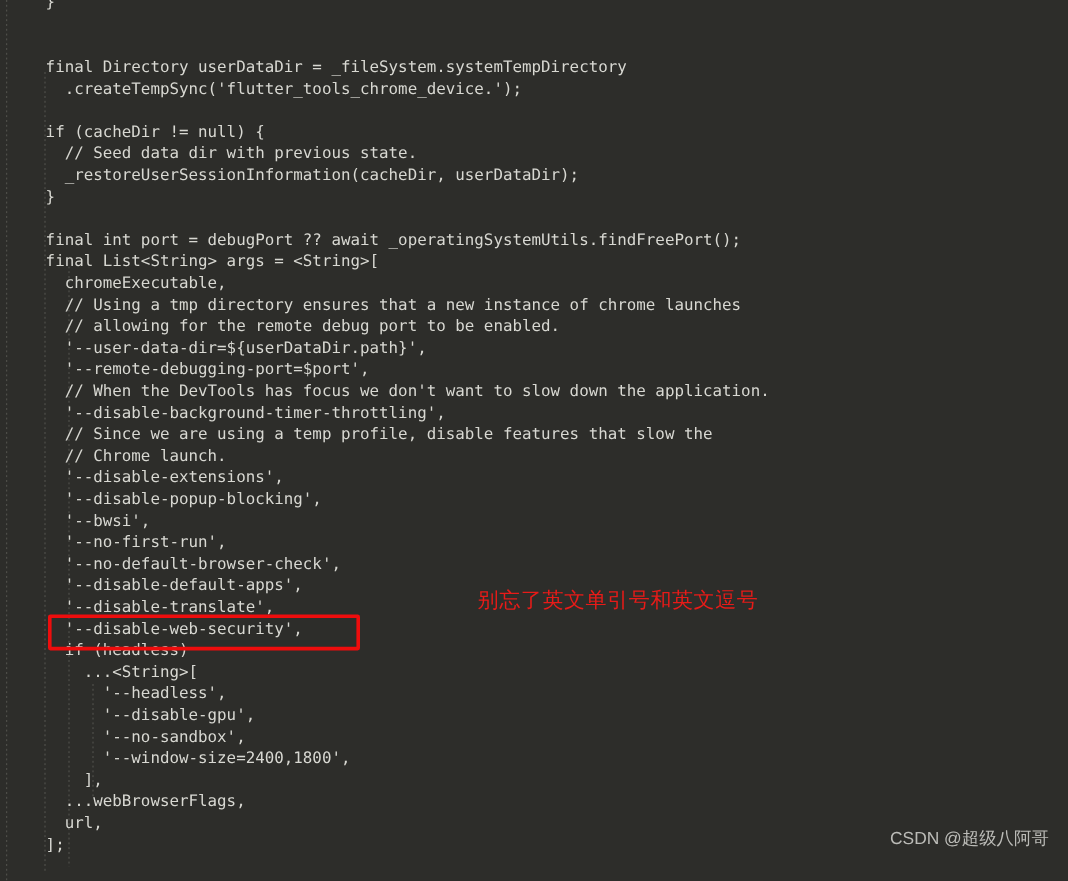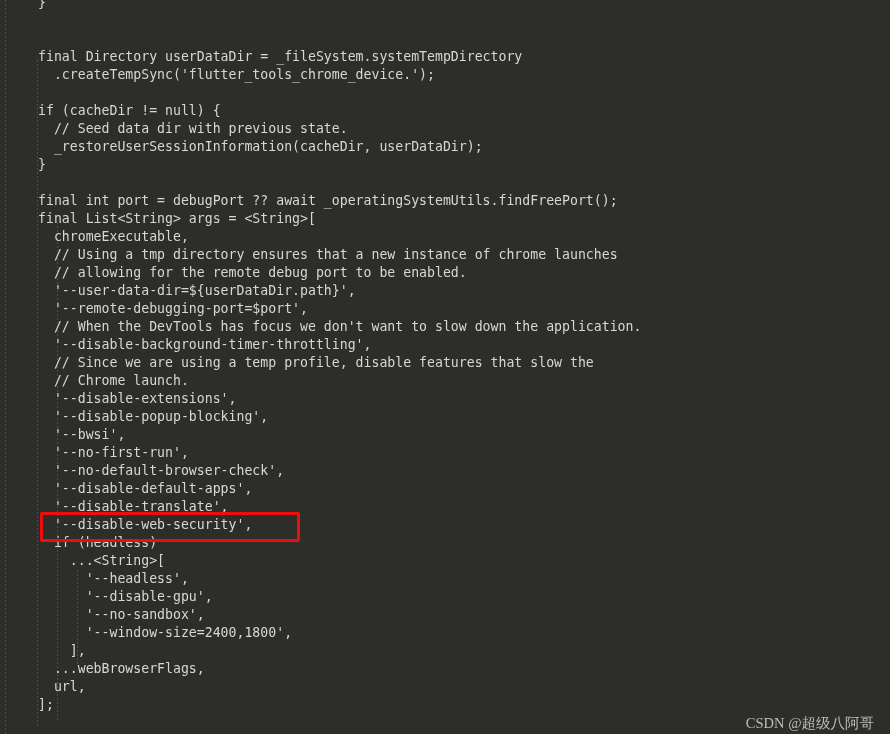--- a/index.html
+++ b/index.html
@@ -82,39 +82,40 @@
     font-size: 17.5px;
     line-height: 24px;
     white-space: nowrap;
     letter-spacing: 0.5px;
   }
 
   
   #watermark {
     position: absolute;
     right: 16px;
-    bottom: 2px;
+    bottom: 26px;
     color: #c8c8c4;
-    font-family: Liberation Serif, serif;
+    font-family: Liberation Sans, sans-serif;
     font-size: 14.5px;
     line-height: 18px;
     white-space: nowrap;
     opacity: 0.92;
   }
 </style>
 </head>
 <body>
 
 <div id="screenshot" style="background: rgb(45, 45, 42);">
 
   <div class="guide g0"></div>
   <div class="guide g1"></div>
   <div class="guide g2"></div>
   <div class="guide g3"></div>
 
   <div id="code" style="top: -6px; color: rgb(216, 216, 210);"><div class="ln">}</div><div class="ln"></div><div class="ln"></div><div class="ln">final Directory userDataDir = _fileSystem.systemTempDirectory</div><div class="ln">  .createTempSync('flutter_tools_chrome_device.');</div><div class="ln"></div><div class="ln">if (cacheDir != null) {</div><div class="ln">  // Seed data dir with previous state.</div><div class="ln">  _restoreUserSessionInformation(cacheDir, userDataDir);</div><div class="ln">}</div><div class="ln"></div><div class="ln">final int port = debugPort ?? await _operatingSystemUtils.findFreePort();</div><div class="ln">final List&lt;String&gt; args = &lt;String&gt;[</div><div class="ln">  chromeExecutable,</div><div class="ln">  // Using a tmp directory ensures that a new instance of chrome launches</div><div class="ln">  // allowing for the remote debug port to be enabled.</div><div class="ln">  '--user-data-dir=${userDataDir.path}',</div><div class="ln">  '--remote-debugging-port=$port',</div><div class="ln">  // When the DevTools has focus we don't want to slow down the application.</div><div class="ln">  '--disable-background-timer-throttling',</div><div class="ln">  // Since we are using a temp profile, disable features that slow the</div><div class="ln">  // Chrome launch.</div><div class="ln">  '--disable-extensions',</div><div class="ln">  '--disable-popup-blocking',</div><div class="ln">  '--bwsi',</div><div class="ln">  '--no-first-run',</div><div class="ln">  '--no-default-browser-check',</div><div class="ln">  '--disable-default-apps',</div><div class="ln">  '--disable-translate',</div><div class="ln">  '--disable-web-security',</div><div class="ln">  if (headless)</div><div class="ln">    ...&lt;String&gt;[</div><div class="ln">      '--headless',</div><div class="ln">      '--disable-gpu',</div><div class="ln">      '--no-sandbox',</div><div class="ln">      '--window-size=2400,1800',</div><div class="ln">    ],</div><div class="ln">  ...webBrowserFlags,</div><div class="ln">  url,</div><div class="ln">];</div></div>
 
   <div id="redbox" style="border-color: rgb(238, 13, 13); border-width: 3px;"></div>
 
+  <div id="annotation" style="color: rgb(232, 27, 24);">别忘了英文单引号和英文逗号</div>
 
   <div id="watermark" style="color: rgb(200, 200, 196);">CSDN @超级八阿哥</div>
 
 </div>
 
 </body></html>

